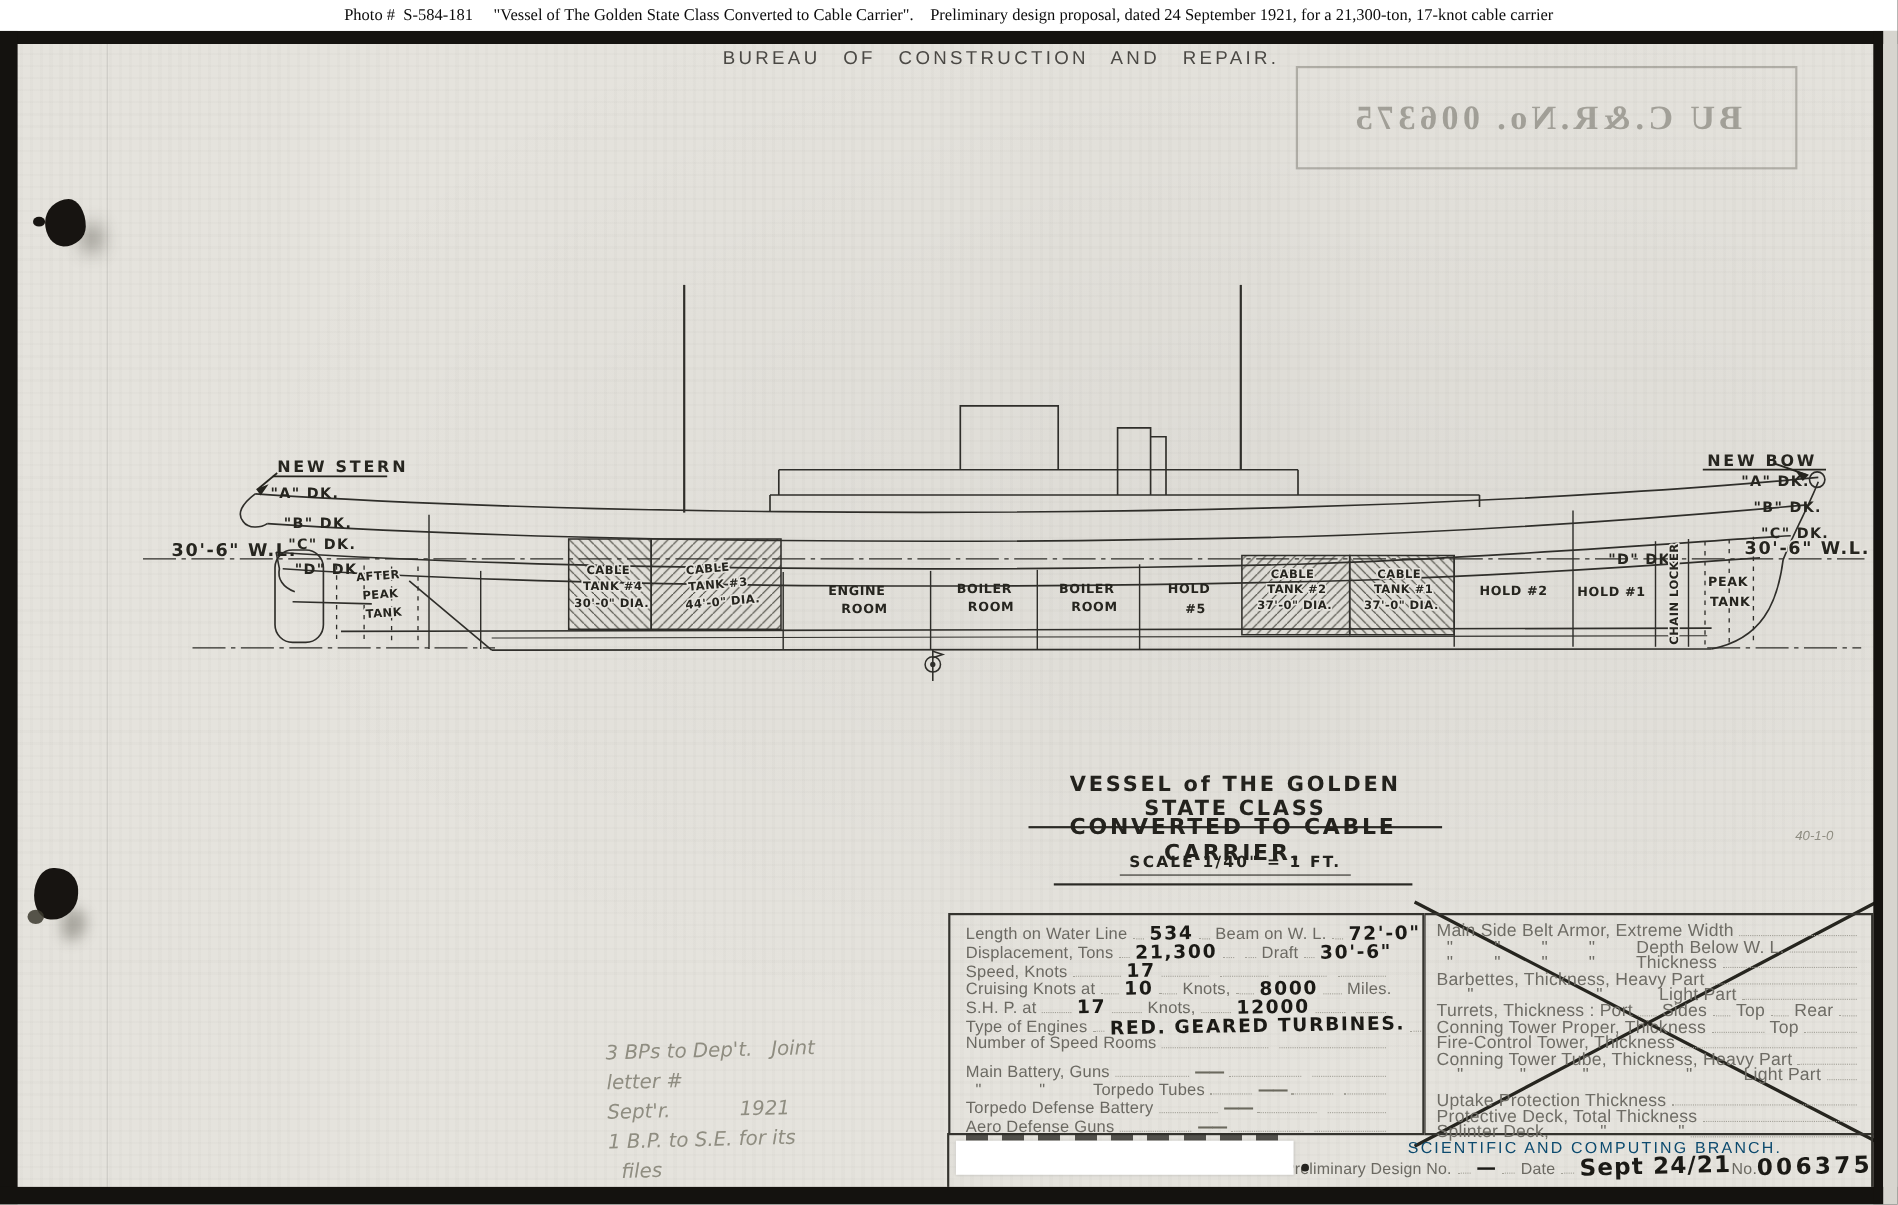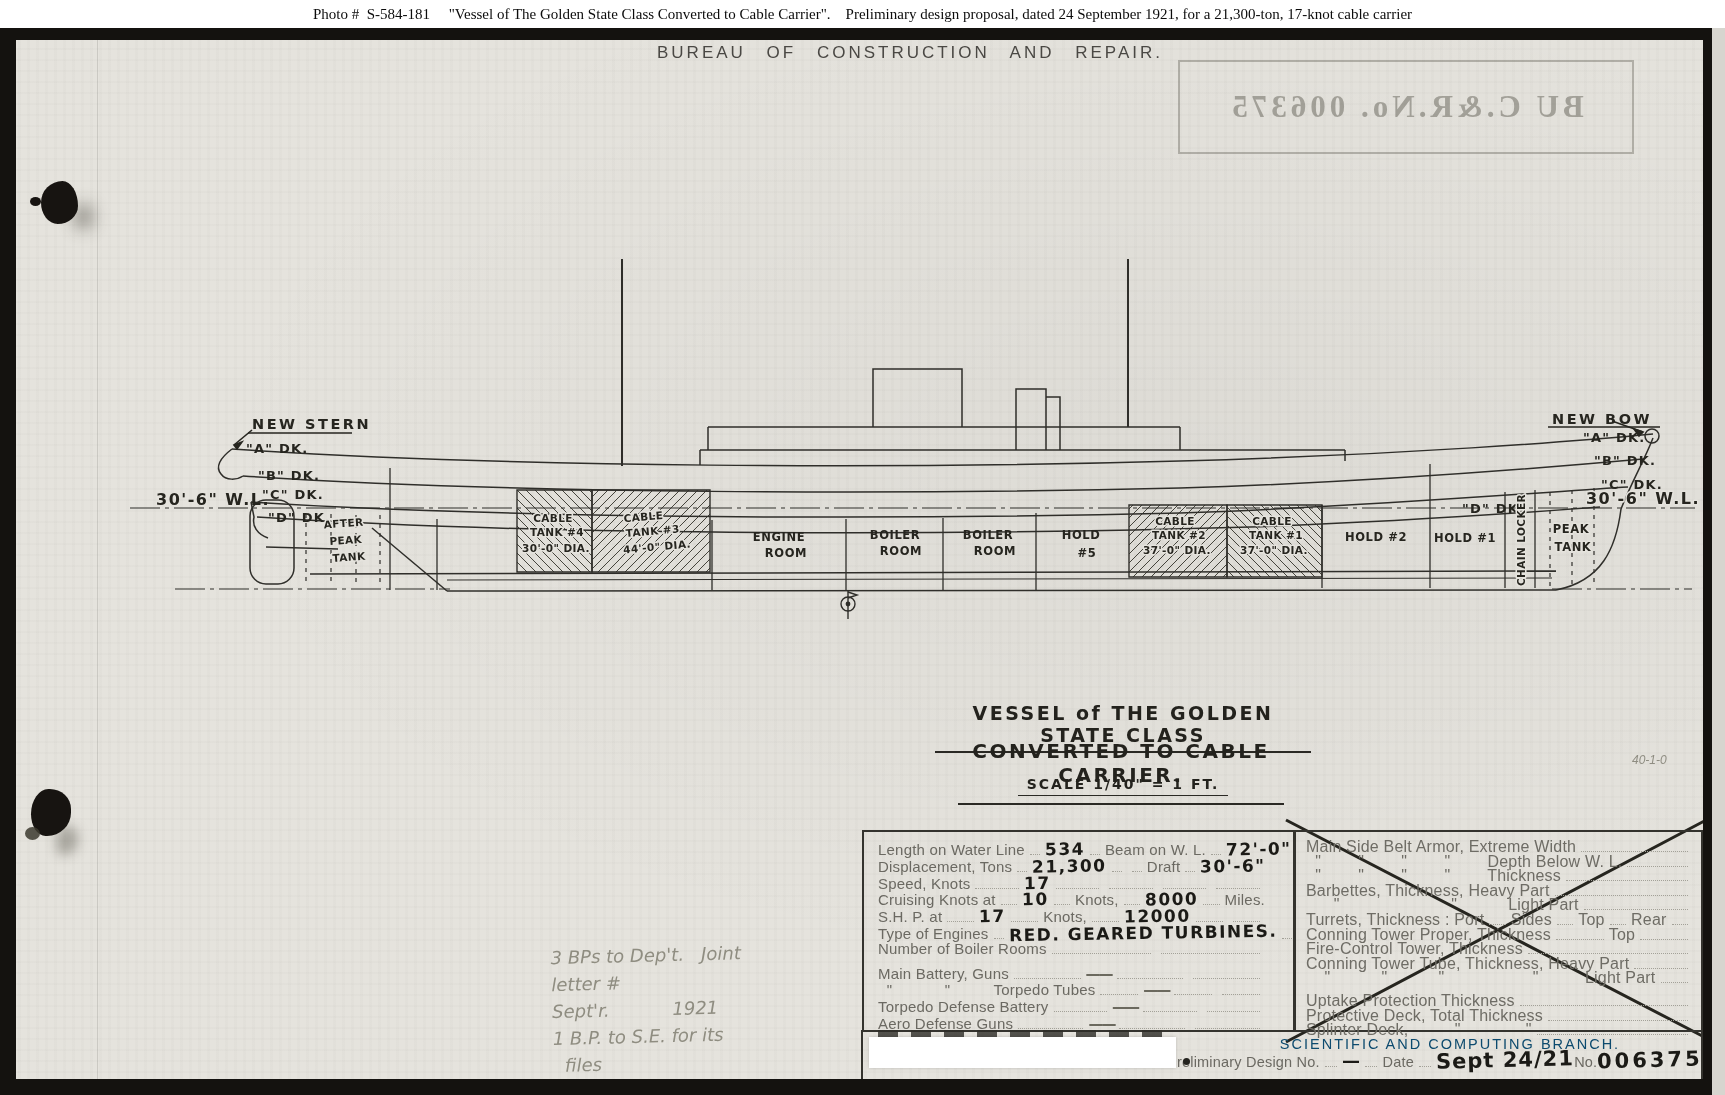--- a/index.html
+++ b/index.html
@@ -330,21 +330,21 @@
         <span class="leader"></span>
         <span class="leader"></span>
       </div>
       <div class="trow">
         <span class="lab">Type of Engines</span>
         <span class="leader"></span>
         <span class="hwv">RED. GEARED TURBINES.</span>
         <span class="leader"></span>
       </div>
       <div class="trow">
-        <span class="lab">Number of Boiler Rooms</span>
+        <span class="lab">Number of Speed Rooms</span>
         <span class="leader"></span>
         <span class="leader"></span>
       </div>
       <div class="trow gap-above">
         <span class="lab">Main Battery, Guns</span>
         <span class="leader"></span>
         <span class="dashmark">——</span>
         <span class="leader"></span>
         <span class="leader"></span>
       </div>

